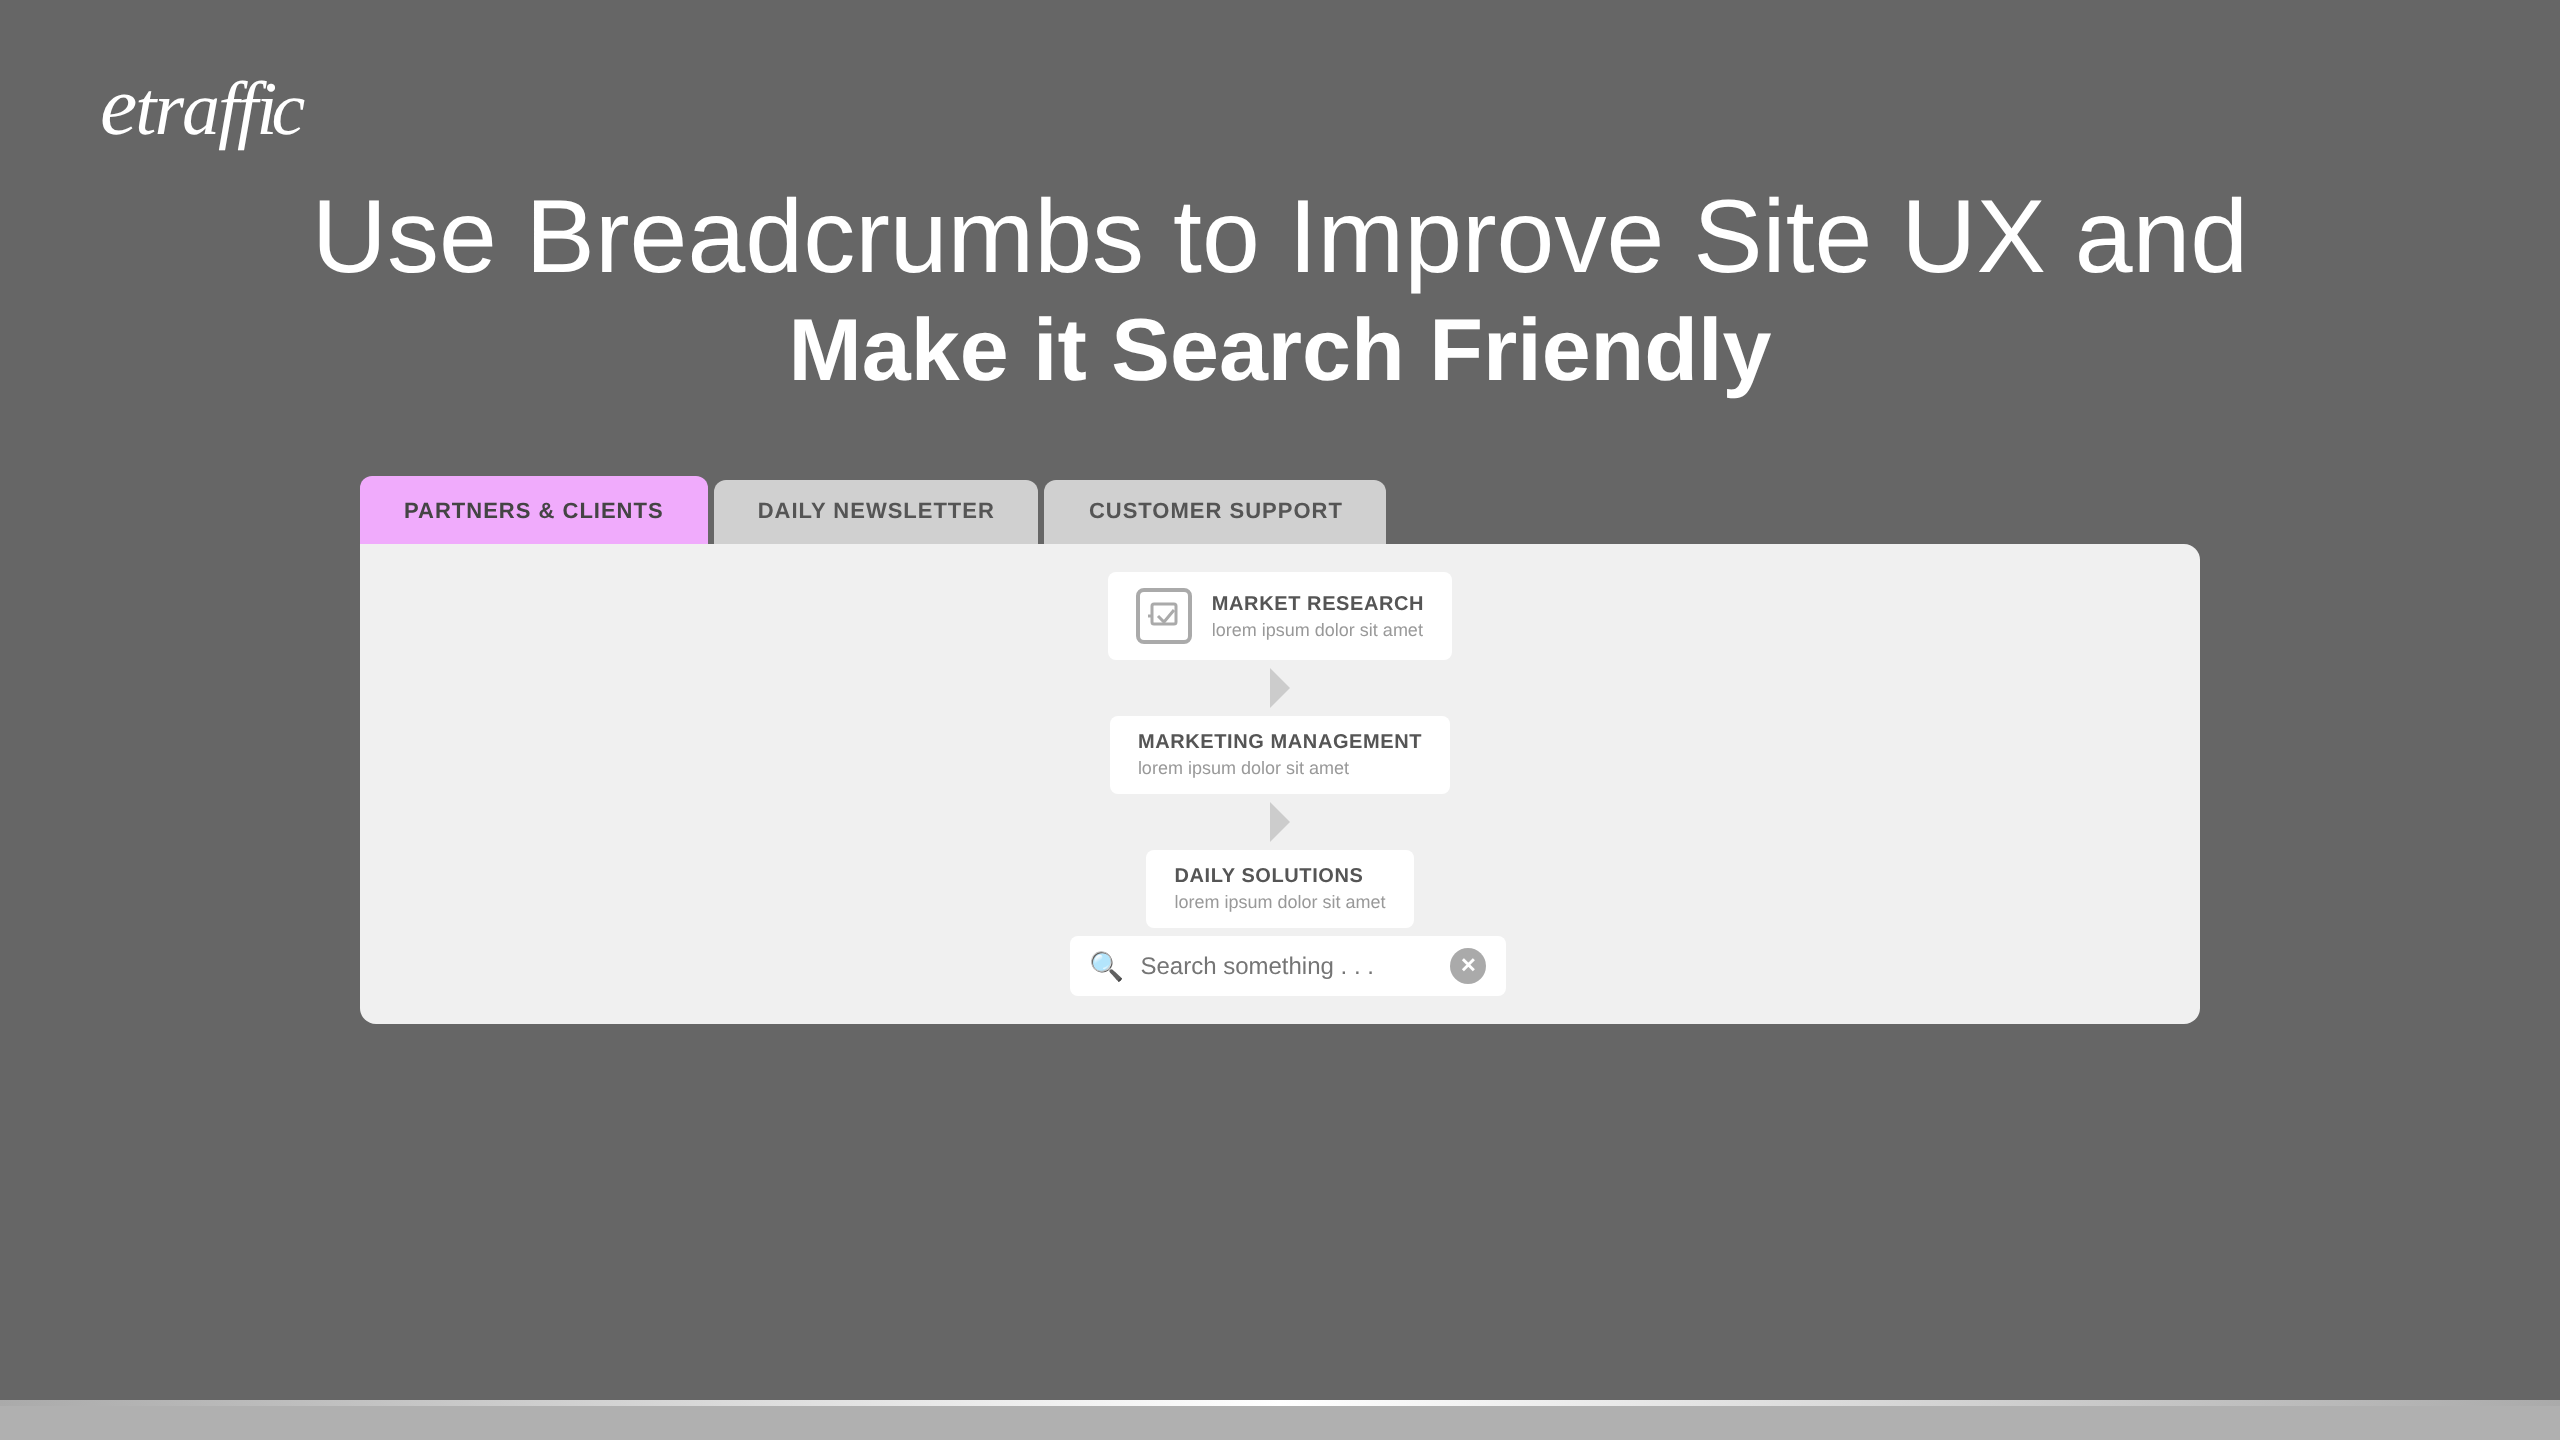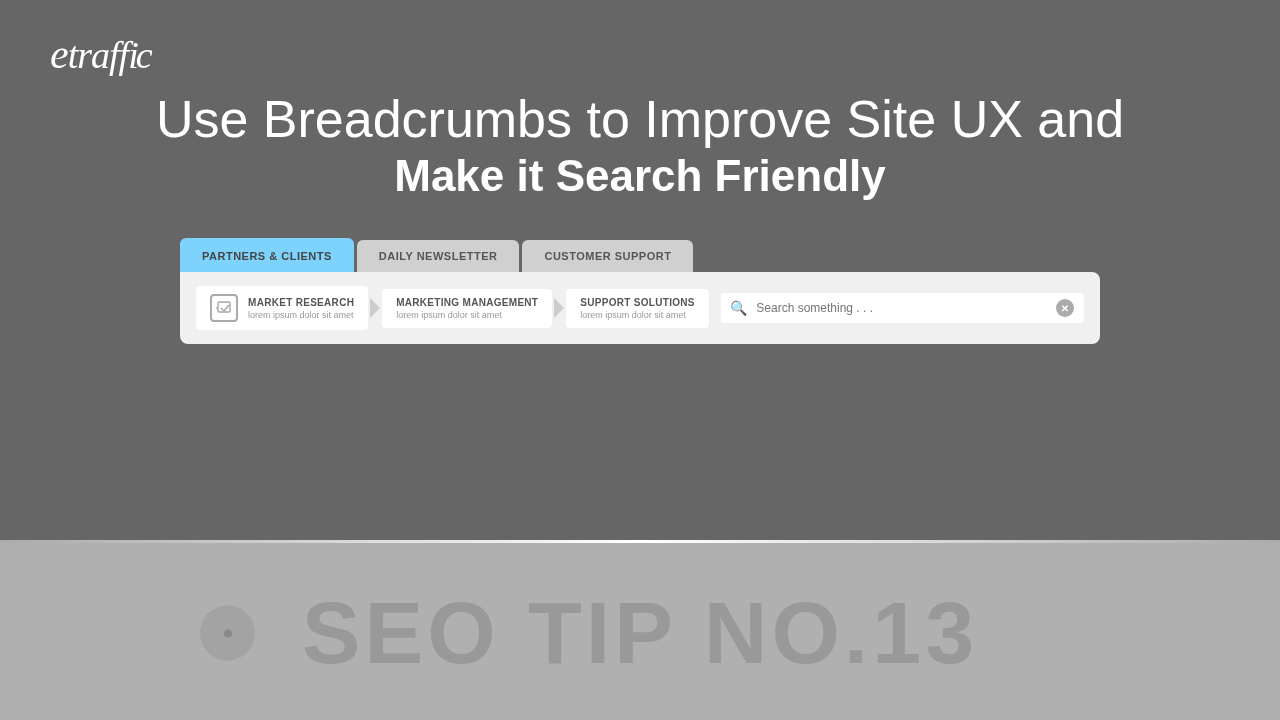--- a/index.html
+++ b/index.html
@@ -7,21 +7,21 @@
       width: 1280px;
       height: 720px;
       overflow: hidden;
       font-family: Arial, Helvetica, sans-serif;
     }
 
     
     .top-section {
       background-color: #666666;
       width: 100%;
-      height: 540px;
+      height: 700px;
       position: relative;
       display: flex;
       flex-direction: column;
       align-items: flex-start;
       padding: 30px 50px 0 50px;
     }
 
     
     .headline-area {
       width: 100%;
@@ -55,35 +55,36 @@
       letter-spacing: 0.5px;
       color: #555555;
       background: #d0d0d0;
       border-radius: 6px 6px 0 0;
       cursor: pointer;
       margin-right: 3px;
       white-space: nowrap;
       position: relative;
     }
     .nav-tab.active {
-      background: #7dd3fc;
+      background: #f0abfc;
       color: #444444;
       padding-top: 12px;
     }
 
     
     .breadcrumb-bar {
       width: 920px;
       margin: 0 auto;
       background: #f0f0f0;
       border-radius: 0 8px 8px 8px;
       padding: 14px 16px;
       display: flex;
       align-items: center;
       gap: 4px;
+      flex-direction: column;
     }
 
     .breadcrumb-item {
       display: flex;
       align-items: center;
       background: #ffffff;
       border-radius: 4px;
       padding: 8px 14px;
       position: relative;
       cursor: pointer;
@@ -272,21 +273,21 @@
     <div class="breadcrumb-item">
       <div>
         <span class="bc-text-title">MARKETING MANAGEMENT</span>
         <span class="bc-text-sub">lorem ipsum dolor sit amet</span>
       </div>
     </div>
     <div class="bc-arrow"></div>
 
     <div class="breadcrumb-item">
       <div>
-        <span class="bc-text-title">SUPPORT SOLUTIONS</span>
+        <span class="bc-text-title">DAILY SOLUTIONS</span>
         <span class="bc-text-sub">lorem ipsum dolor sit amet</span>
       </div>
     </div>
 
     <div class="search-container">
       <span class="search-icon-el">🔍</span>
       <input class="search-input" type="text" placeholder="Search something . . ." style="">
       <div class="search-clear">✕</div>
     </div>
   </div>

